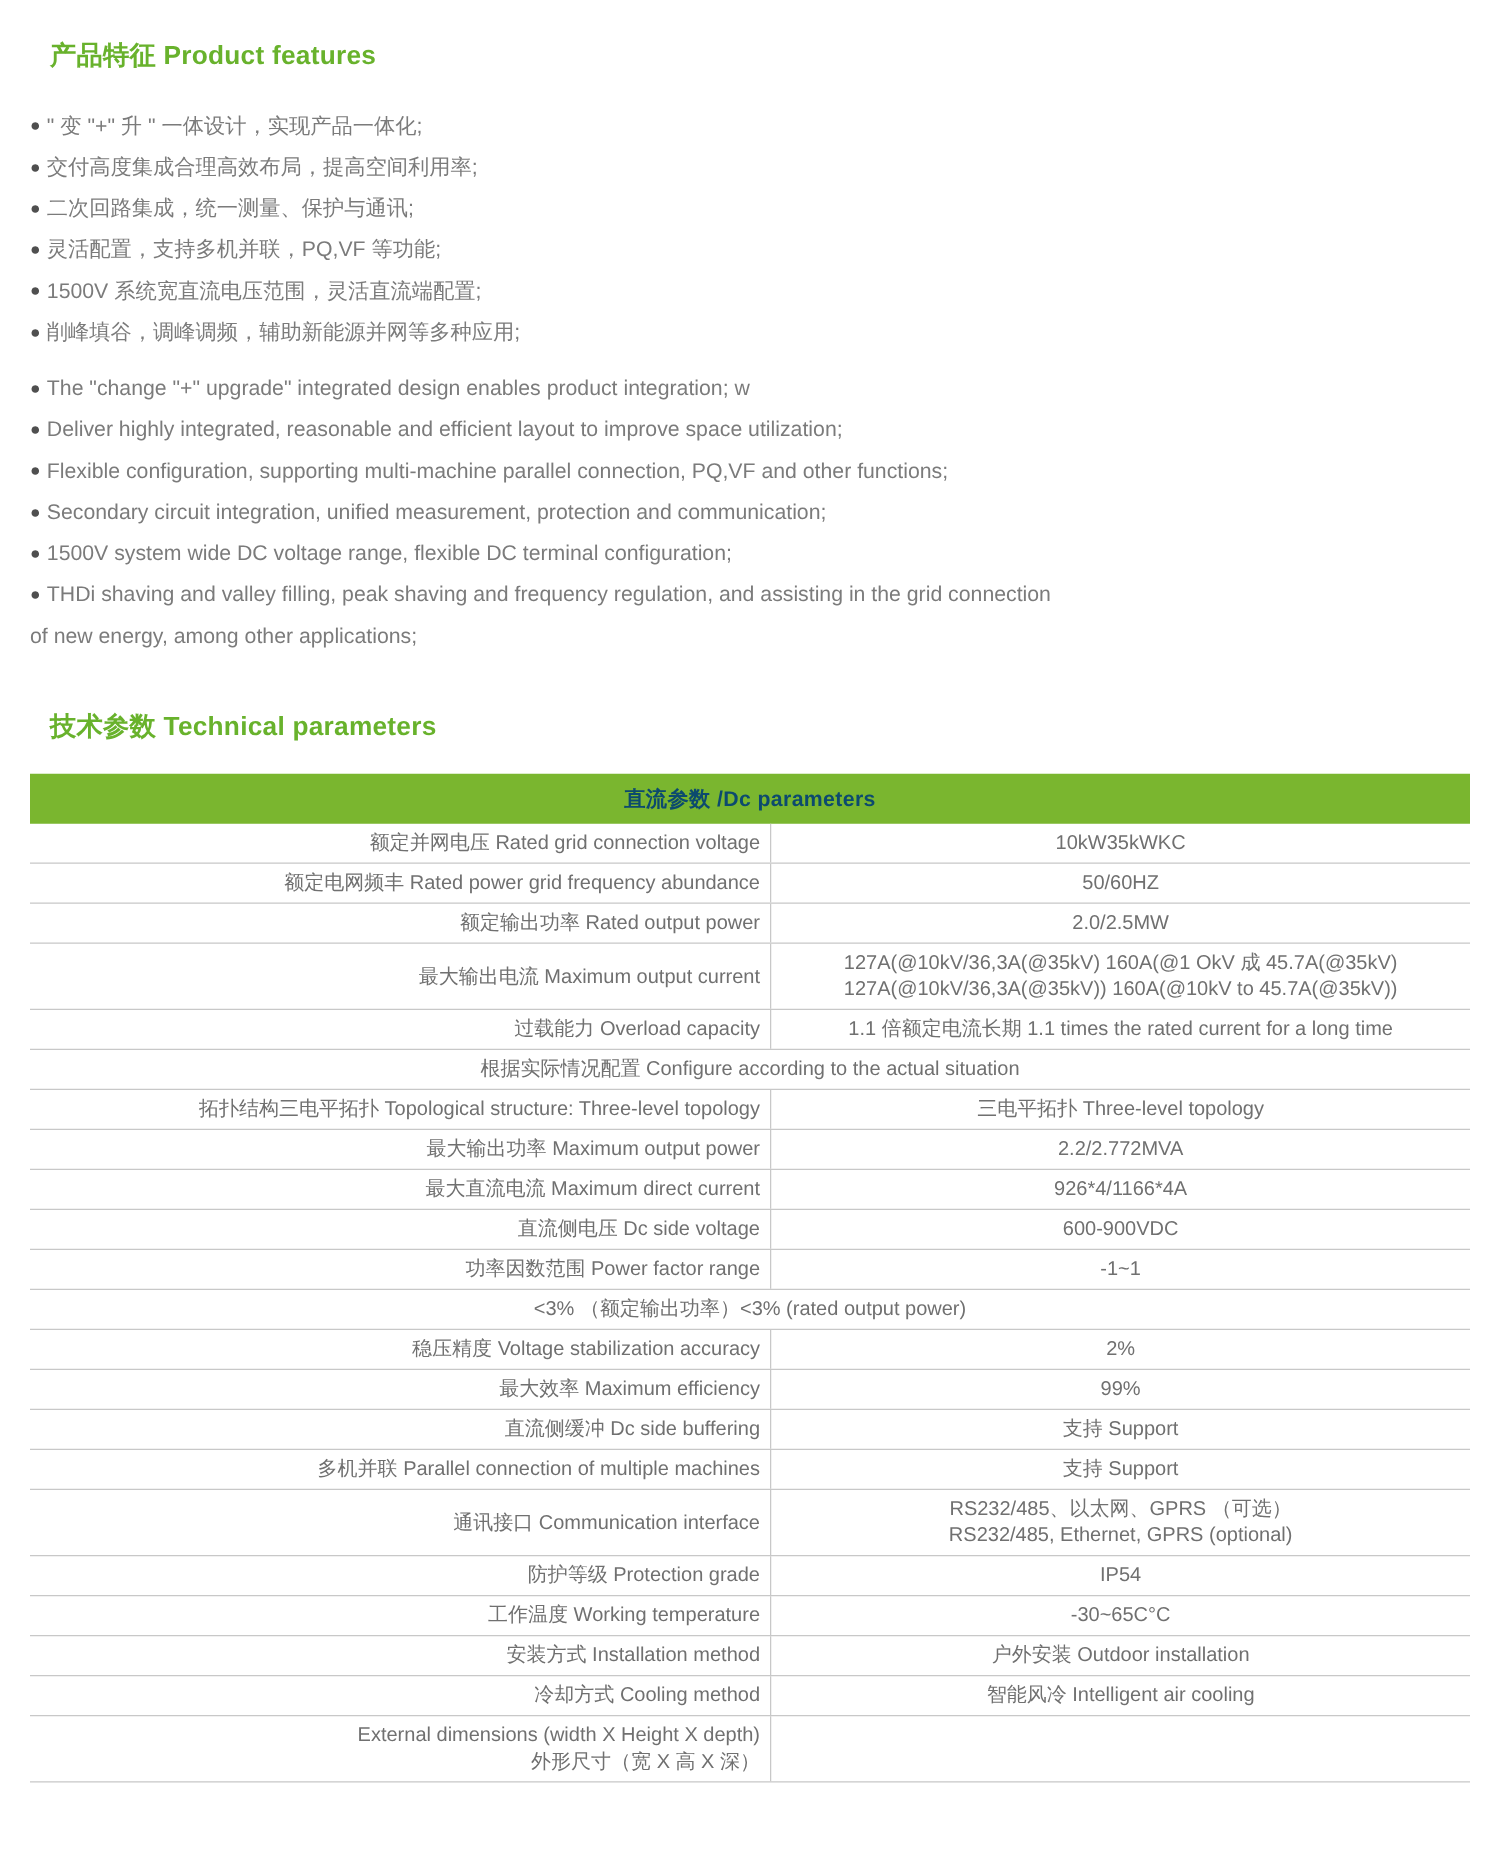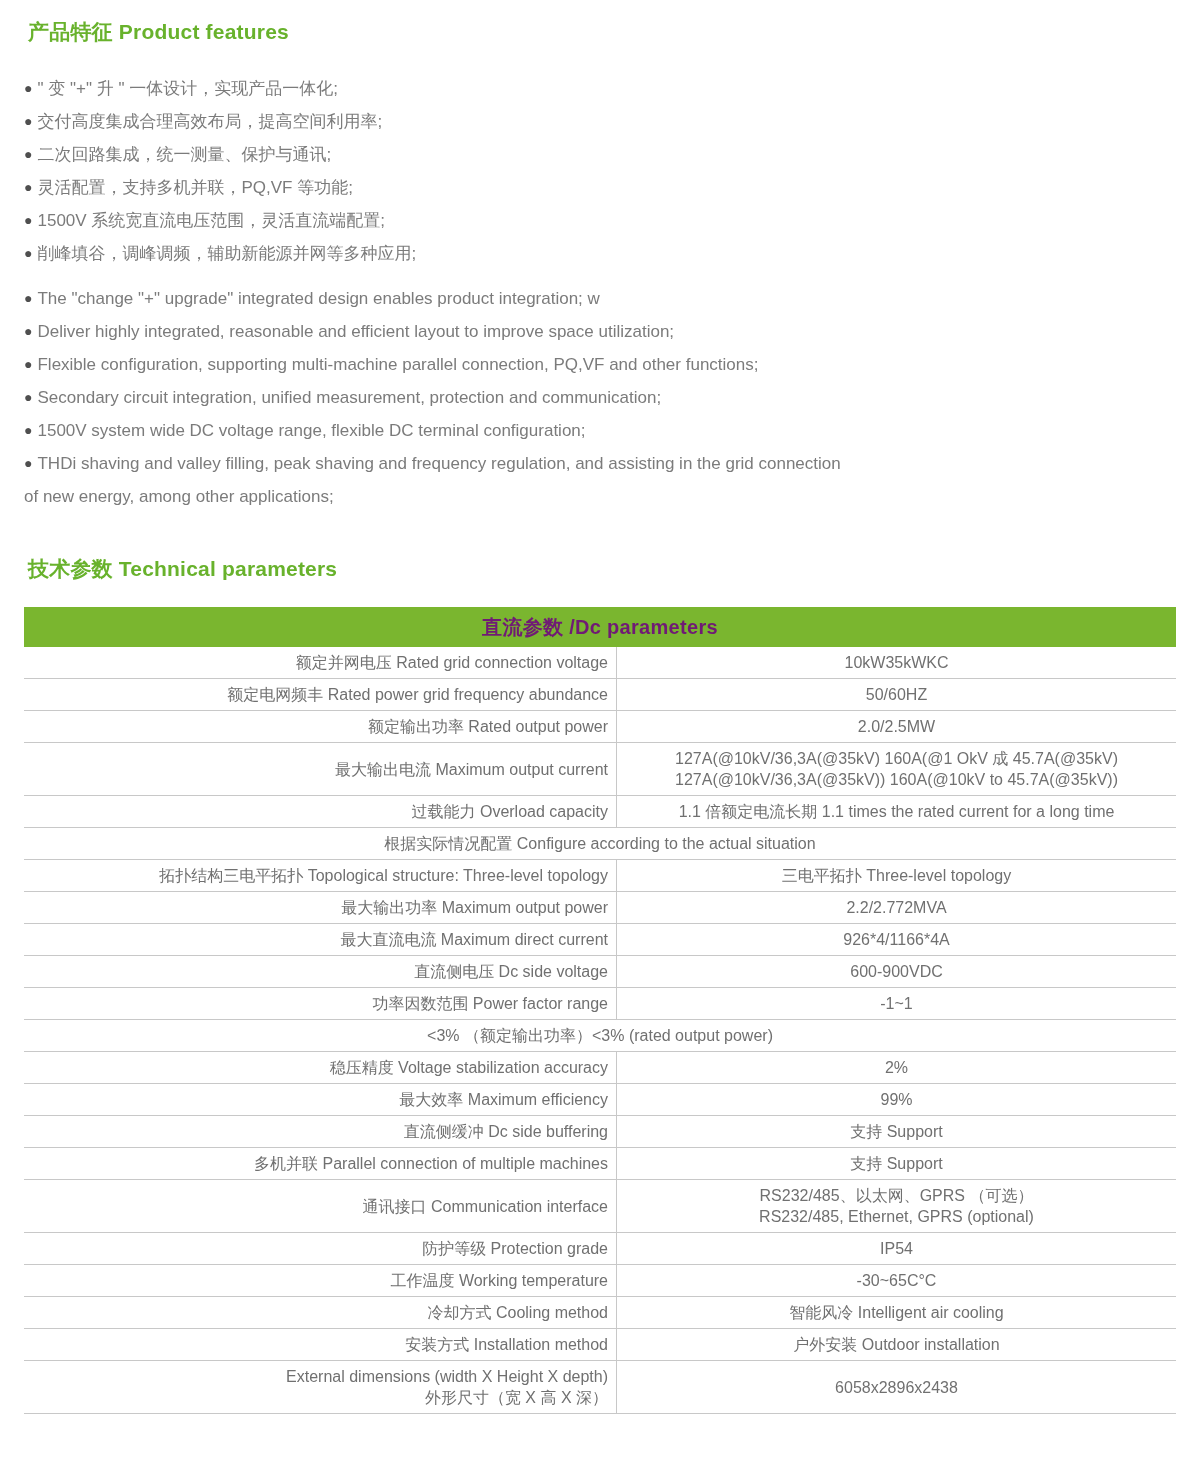--- a/index.html
+++ b/index.html
@@ -10,21 +10,21 @@
     font-family:"Liberation Sans","DejaVu Sans",sans-serif;
     color:#777777;
     box-sizing:border-box;
     padding:14px 24px 0 24px;
     overflow:hidden;
   }
   .section-title{
     color:#68b22c;
     font-size:21px;
     font-weight:bold;
-    margin:4px;
+    margin:16px;
     letter-spacing:0.2px;
   }
   .features-title{margin-bottom:26px;}
   .features-list{
     list-style:none;
     margin:0;
     padding:0;
     max-width:950px;
   }
   .features-list li{
@@ -41,26 +41,26 @@
   }
   .feat-text{white-space:pre-line;}
   .tech-title{margin-top:42px;margin-bottom:24px;}
   .dc-table{
     width:1152px;
     font-size:16px;
     color:#707070;
   }
   .dc-header{
     background:#7ab62f;
-    color:#701a75;
+    color:#0c4a6e;
     height:40px;
     display:flex;
     align-items:center;
     justify-content:center;
-    font-size:20px;
+    font-size:17px;
     font-weight:bold;
     letter-spacing:0.3px;
   }
   .t-row{
     display:flex;
     align-items:stretch;
     border-bottom:1px solid #c8c8c8;
   }
   .t-cell{
     display:flex;
@@ -254,37 +254,34 @@
       <div class="t-row">
         <div class="t-cell t-label">
           <div class="cell-line">工作温度 Working temperature</div>
         </div>
         <div class="t-cell t-value">
           <div class="cell-line">-30~65C°C</div>
         </div>
       </div>
       <div class="t-row">
         <div class="t-cell t-label">
+          <div class="cell-line">安装方式 Installation method</div>
+        </div>
+        <div class="t-cell t-value">
+          <div class="cell-line">户外安装 Outdoor installation</div>
+        </div>
+      </div>
+      <div class="t-row">
+        <div class="t-cell t-label">
           <div class="cell-line">冷却方式 Cooling method</div>
         </div>
         <div class="t-cell t-value">
           <div class="cell-line">智能风冷 Intelligent air cooling</div>
-        </div>
-      </div>
-      <div class="t-row">
-        <div class="t-cell t-label">
-          <div class="cell-line">安装方式 Installation method</div>
-        </div>
-        <div class="t-cell t-value">
-          <div class="cell-line">户外安装 Outdoor installation</div>
         </div>
       </div>
       <div class="t-row">
         <div class="t-cell t-label">
           <div class="cell-line">External dimensions (width X Height X depth)</div>
           <div class="cell-line">外形尺寸（宽 X 高 X 深）</div>
         </div>
-        <div class="t-cell t-value">
-          <div class="cell-line">6058x2896x2438</div>
-        </div>
       </div>
     </div>
 </div>
 
 </body></html>

